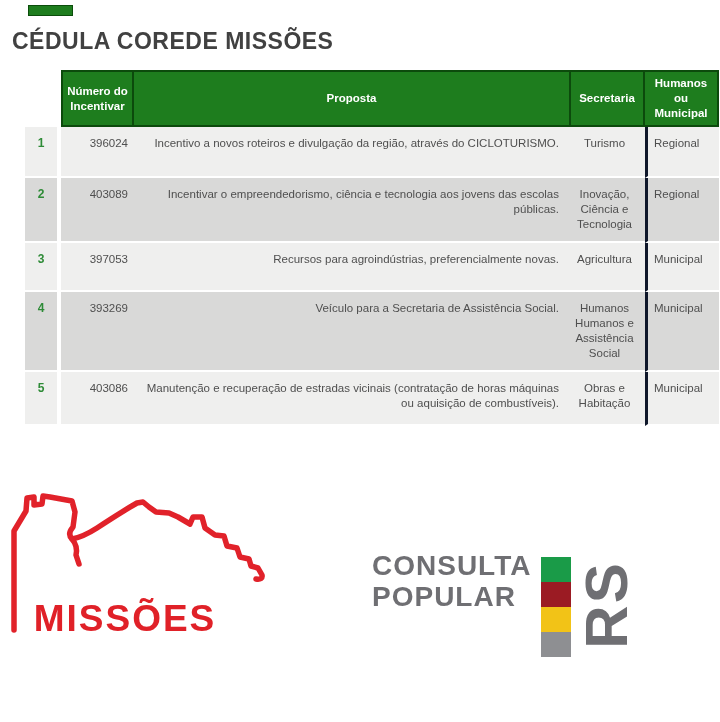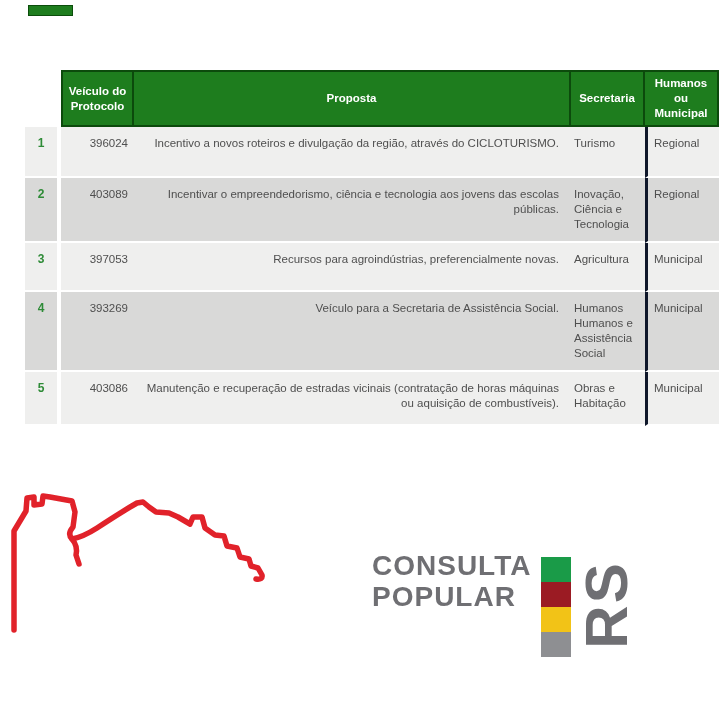--- a/index.html
+++ b/index.html
@@ -47,21 +47,21 @@
     line-height: 1.3; border-bottom: 2px solid #ffffff;
   }
   tr.light td { background: #efefee; }
   tr.dark  td { background: #d9d9d8; }
   td.num {
     text-align: center; font-weight: bold; color: #2e8b37;
     font-size: 12px; border-right: 4px solid #ffffff;
   }
   td.protocol { text-align: right; }
   td.proposta { text-align: right; padding-left: 9px; padding-right: 12px; }
-  td.secretaria { text-align: left; padding-left: 3px; padding-right: 10px; }
+  td.secretaria { text-align: center; padding-left: 3px; padding-right: 10px; }
   td.scope { text-align: left; border-left: 3px solid #0f172a; }
 
   
   .corede-logo {
     position: absolute; left: 5px; top: 487px;
     width: 280px; height: 165px;
   }
   .corede-logo svg { position: absolute; left: 0; top: 0; }
   .corede-word {
     position: absolute; left: 0; right: 20px; top: 62px;
@@ -100,33 +100,34 @@
     font-size: 60px; font-weight: bold; color: #6f6f73;
     letter-spacing: 2px; line-height: 1; white-space: nowrap;
   }
 </style>
 </head>
 <body>
 
 <div class="page">
 
   <div class="accent-bar"></div>
+  <h1 class="title">CÉDULA COREDE MISSÕES</h1>
 
   <table class="proposals">
     <colgroup>
       <col style="width:36px">
         <col style="width:73px">
         <col style="width:437px">
         <col style="width:74px">
         <col style="width:74px">
     </colgroup>
     <thead>
       <tr>
         <th class="blank"></th>
-        <th class="green first">Veículo do Protocolo</th>
+        <th class="green first">Número do Incentivar</th>
         <th class="green">Proposta</th>
         <th class="green">Secretaria</th>
         <th class="green">Humanos ou Municipal</th>
       </tr>
     </thead>
     <tbody>
       <tr class="light" style="height:51px">
         <td class="num">1</td>
         <td class="protocol">396024</td>
         <td class="proposta">Incentivo a novos roteiros e divulgação da região, através do CICLOTURISMO.</td>
@@ -166,20 +167,21 @@
 
   <div class="corede-logo">
     <svg width="280" height="160" viewBox="0 0 280 160">
       <path d="M 9,143 L 9,44 L 21,24 L 22,11 L 29,10 L 29,18 L 37,17 L 38,9 L 45,10
                L 67,14 L 70,25 L 68,40 Q 62,47 67,52 Q 78,50 92,41 Q 118,24 132,16
                L 138,15 L 144,20 L 151,25 L 164,26 L 173,30 L 185,37 L 188,30 L 197,30
                L 200,41 L 210,48 L 219,49 L 222,59 L 232,61 L 235,70 L 244,72 L 246,79
                L 253,81 L 257,88 Q 258,93 251,92" fill="none" stroke="#e1222a" stroke-width="5.5" stroke-linejoin="round" stroke-linecap="round"></path>
       <path d="M 67,52 Q 73,59 71,68 L 74,77" fill="none" stroke="#e1222a" stroke-width="5.5" stroke-linejoin="round" stroke-linecap="round"></path>
     </svg>
+    <div class="missoes-word">MISSÕES</div>
   </div>
 
   <div class="consulta-logo">
     <div class="consulta-text">
       <div>CONSULTA</div>
       <div>POPULAR</div>
     </div>
     <div class="color-bar">
       <div class="block b-green"></div>
       <div class="block b-red"></div>

